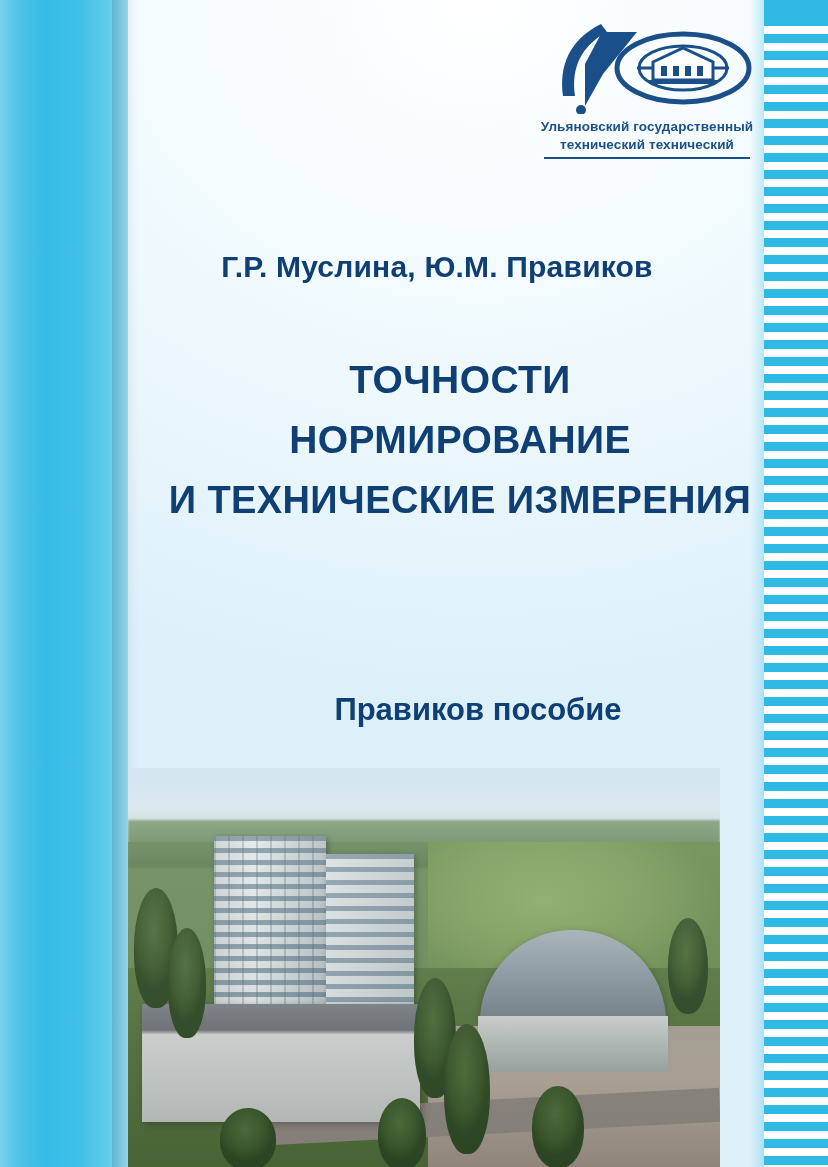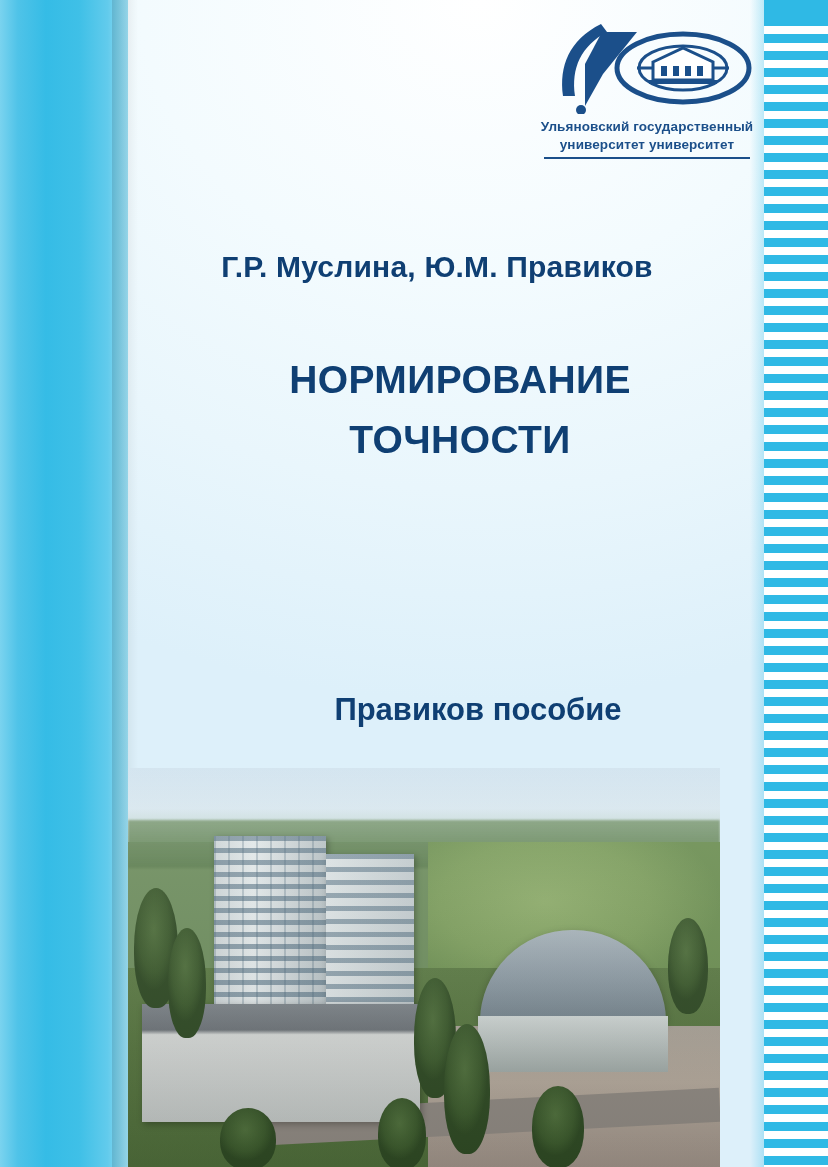--- a/index.html
+++ b/index.html
@@ -306,30 +306,31 @@
 
       <path d="M112 44 L142 30 L172 44 L172 62 L112 62 Z" fill="#ffffff" stroke="#1b4f8a" stroke-width="3"></path>
       <rect x="120" y="48" width="6" height="10" fill="#1b4f8a"></rect>
       <rect x="132" y="48" width="6" height="10" fill="#1b4f8a"></rect>
       <rect x="144" y="48" width="6" height="10" fill="#1b4f8a"></rect>
       <rect x="156" y="48" width="6" height="10" fill="#1b4f8a"></rect>
       <rect x="108" y="62" width="68" height="4" fill="#1b4f8a"></rect>
     </svg>
     <div class="logo-text">
       <span>Ульяновский государственный</span>
-      <span class="line2">университет университет</span>
+      <span class="line2">технический технический</span>
     </div>
     <div class="logo-underline"></div>
   </div>
 
   <div class="authors">Г.Р. Муслина, Ю.М. Правиков</div>
 
   <div class="title">
+    <span class="title-line l2">ТОЧНОСТИ</span>
     <span class="title-line l1">НОРМИРОВАНИЕ</span>
-    <span class="title-line l2">ТОЧНОСТИ</span>
+    <span class="title-line l3">И ТЕХНИЧЕСКИЕ ИЗМЕРЕНИЯ</span>
   </div>
 
   <div class="subtitle">Правиков пособие</div>
 
   <div class="photo">
     <div class="photo-sky"></div>
     <div class="photo-horizon-trees"></div>
     <div class="photo-field"></div>
     <div class="photo-ground"></div>
     <div class="photo-plaza"></div>

